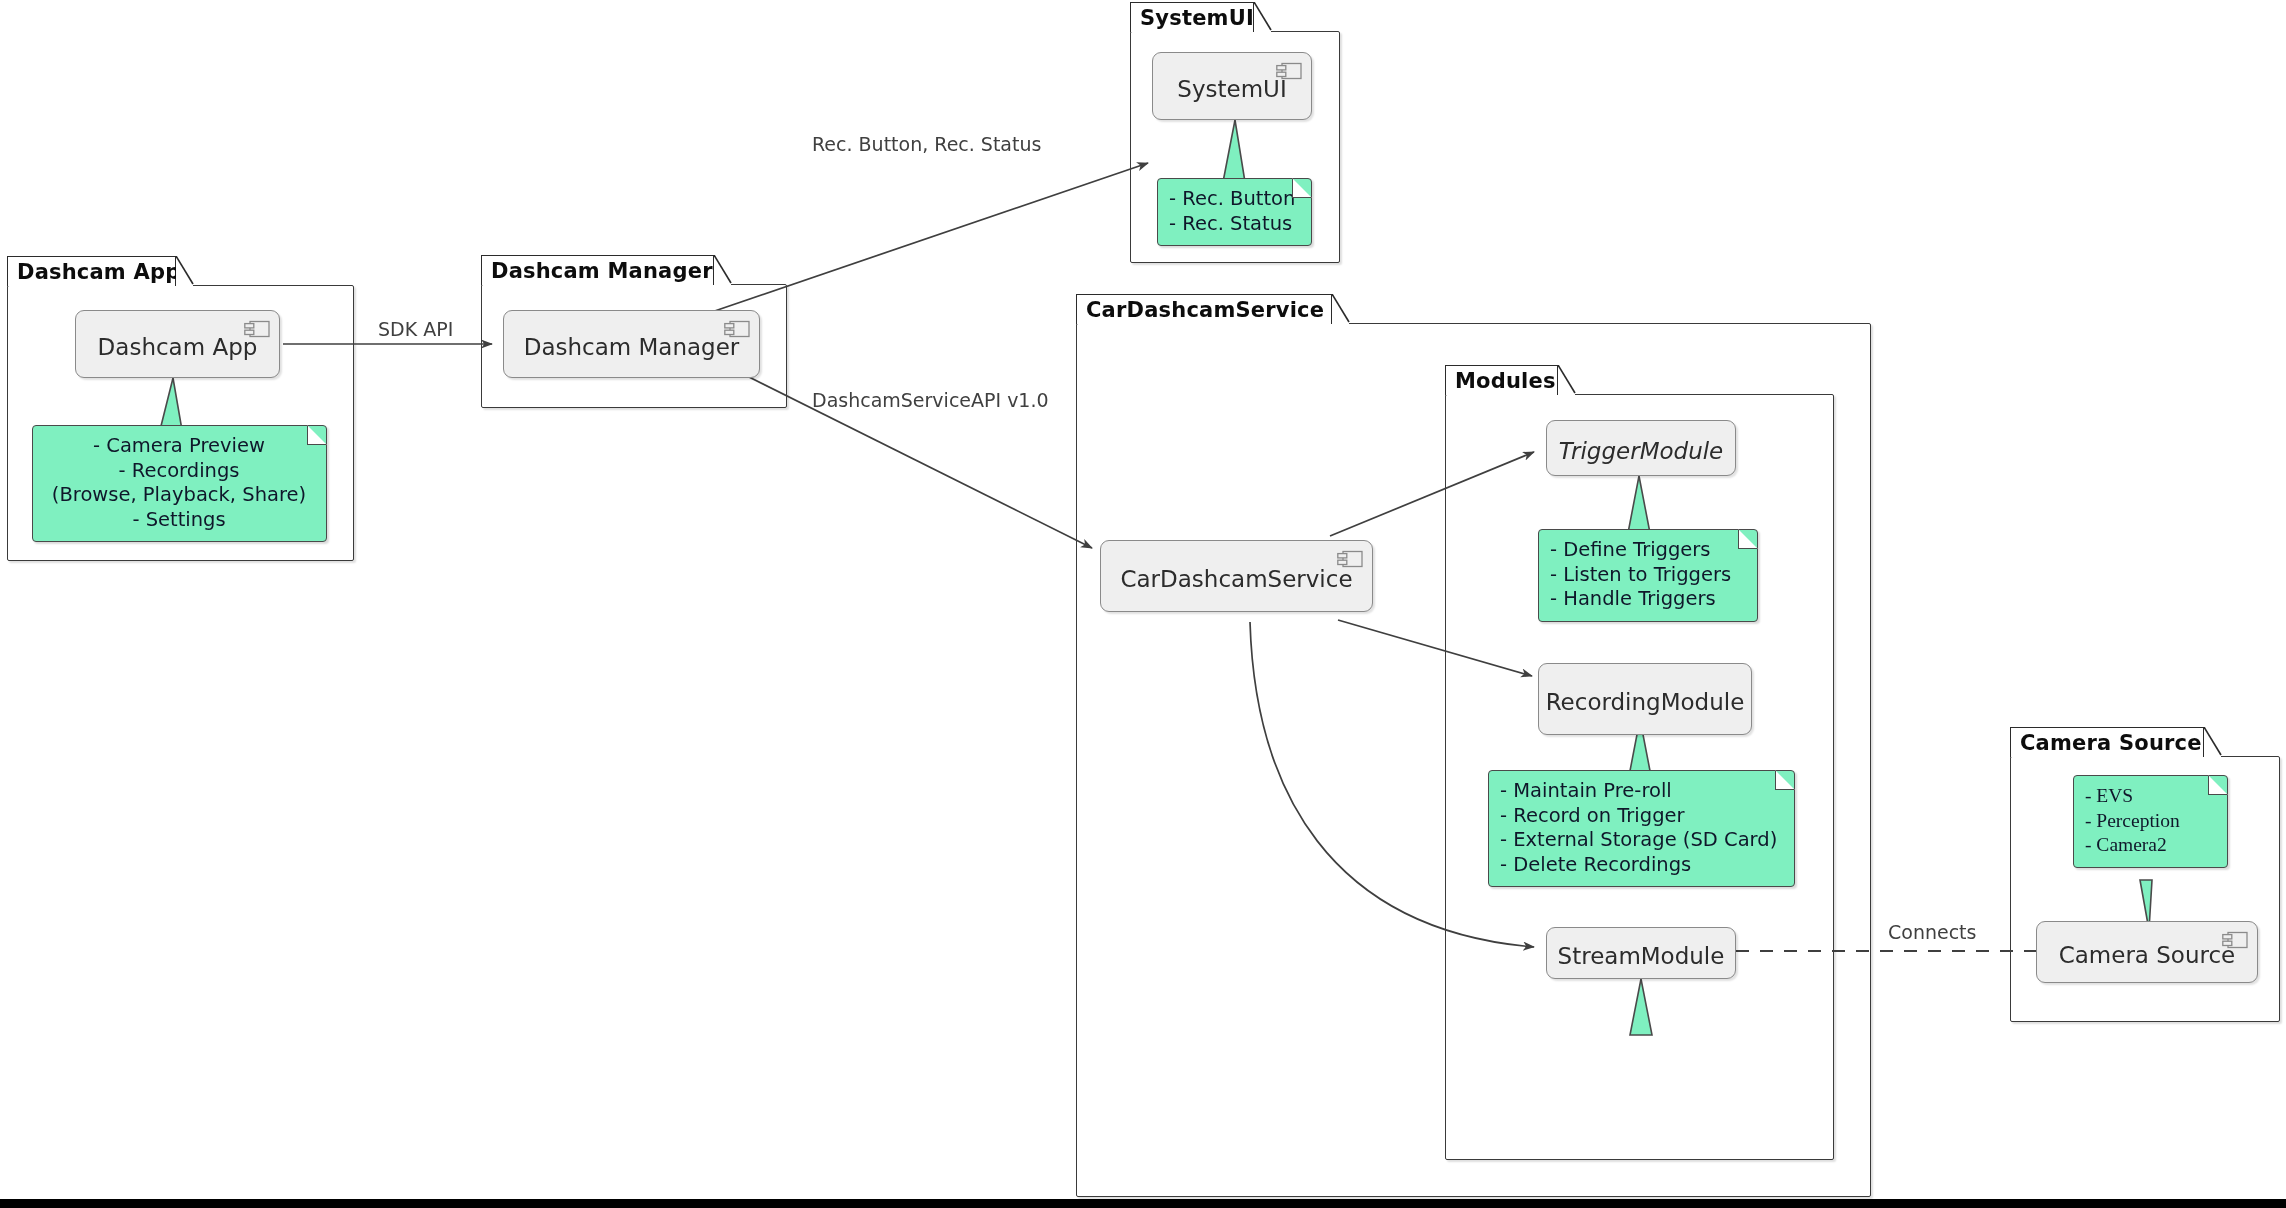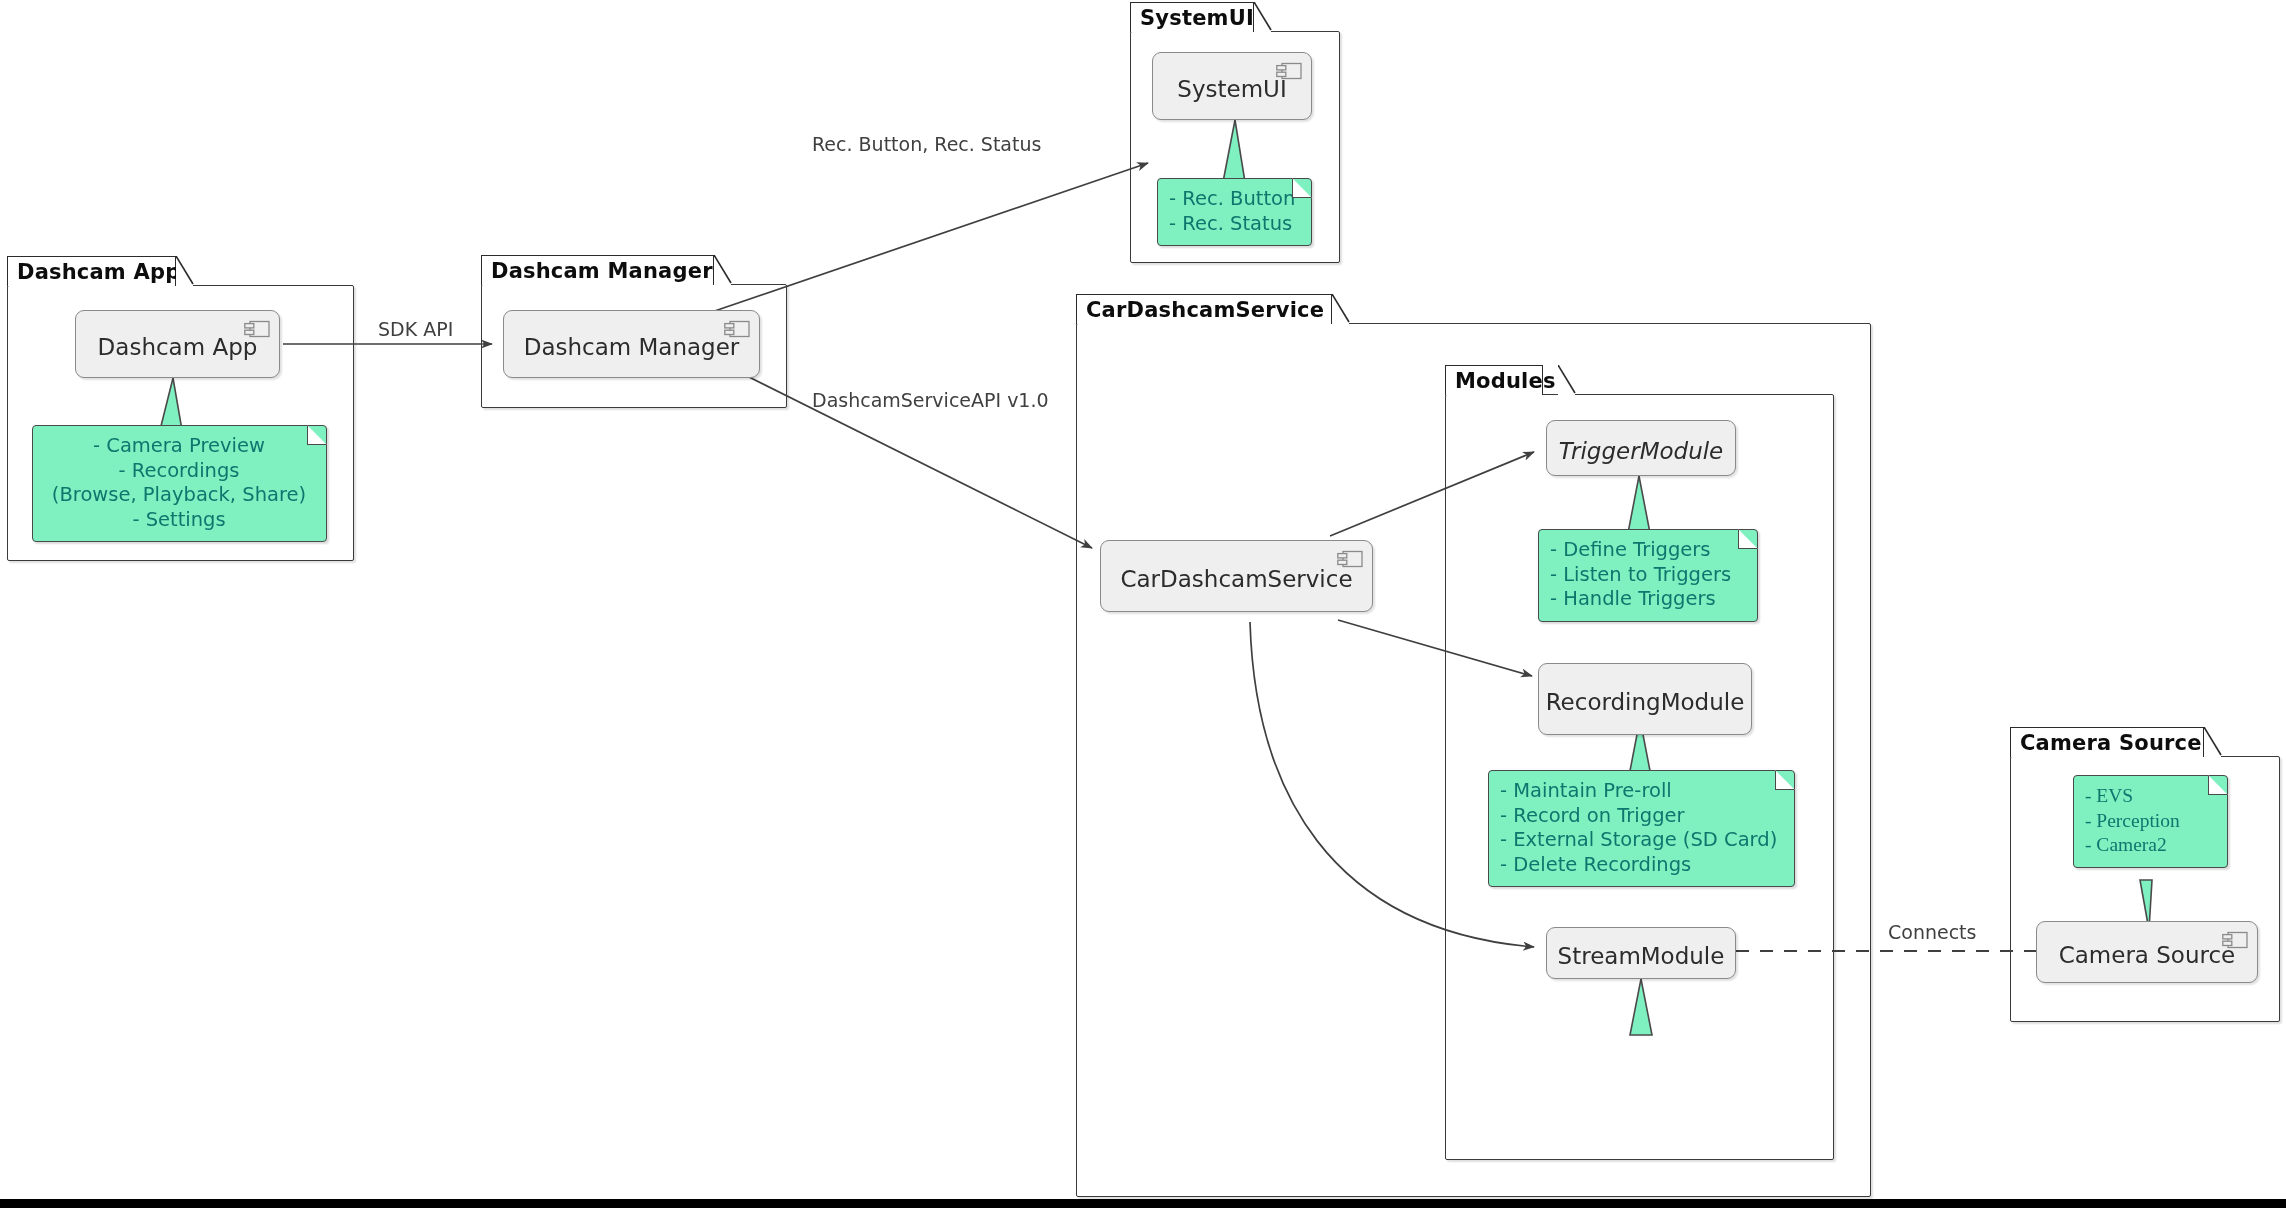--- a/index.html
+++ b/index.html
@@ -102,21 +102,21 @@
     width: 19px; height: 19px;
     background: #ffffff;
     border-left: 1.6px solid #4a4a4a;
     border-bottom: 1.6px solid #4a4a4a;
     transform: rotate(0deg);
     clip-path: polygon(0 0, 100% 100%, 0 100%);
   }
   .note-line {
     font-size: 19.5px;
     line-height: 24.5px;
-    color: #0f766e;
+    color: #0f172a;
     white-space: nowrap;
   }
   .note-line.bold { font-weight: bold; color: #48544e; }
 
   
   .edge-label {
     position: absolute;
     font-size: 19px;
     color: #404040;
     white-space: nowrap;
@@ -278,21 +278,21 @@
   <div class="comp" style="left:1100px; top:540px; width:273px; height:72px;">
     <span class="comp-label">CarDashcamService</span>
     <svg class="comp-icon" viewBox="0 0 26 18">
       <rect x="6" y="1.5" width="19" height="15" fill="#efefef" stroke="#8a8a8a" stroke-width="1.3"></rect>
       <rect x="0.8" y="3.6" width="9" height="4.3" fill="#efefef" stroke="#8a8a8a" stroke-width="1.3"></rect>
       <rect x="0.8" y="10.2" width="9" height="4.3" fill="#efefef" stroke="#8a8a8a" stroke-width="1.3"></rect>
     </svg>
   </div>
 
   <div class="pkg" style="left:1445px; top:365px; width:389px; height:795px;">
-    <div class="pkg-tab" style="width:98px;">
+    <div class="pkg-tab" style="width:113px;">
       <span>Modules</span>
     </div>
     <svg class="pkg-tab-corner" style="left:113px;" viewBox="0 0 18 30">
       <path d="M0,0 L17,28 L17,30 L0,30 Z" fill="#ffffff" stroke="none"></path>
       <path d="M0,0 L17,28" stroke="#2b2b2b" stroke-width="1.6" fill="none"></path>
     </svg>
     <div class="pkg-body" style="left:0; top:29px; width:389px; height:766px;"></div>
   </div>
 
   <div class="comp" style="left:1546px; top:420px; width:190px; height:56px;font-style:italic;">

